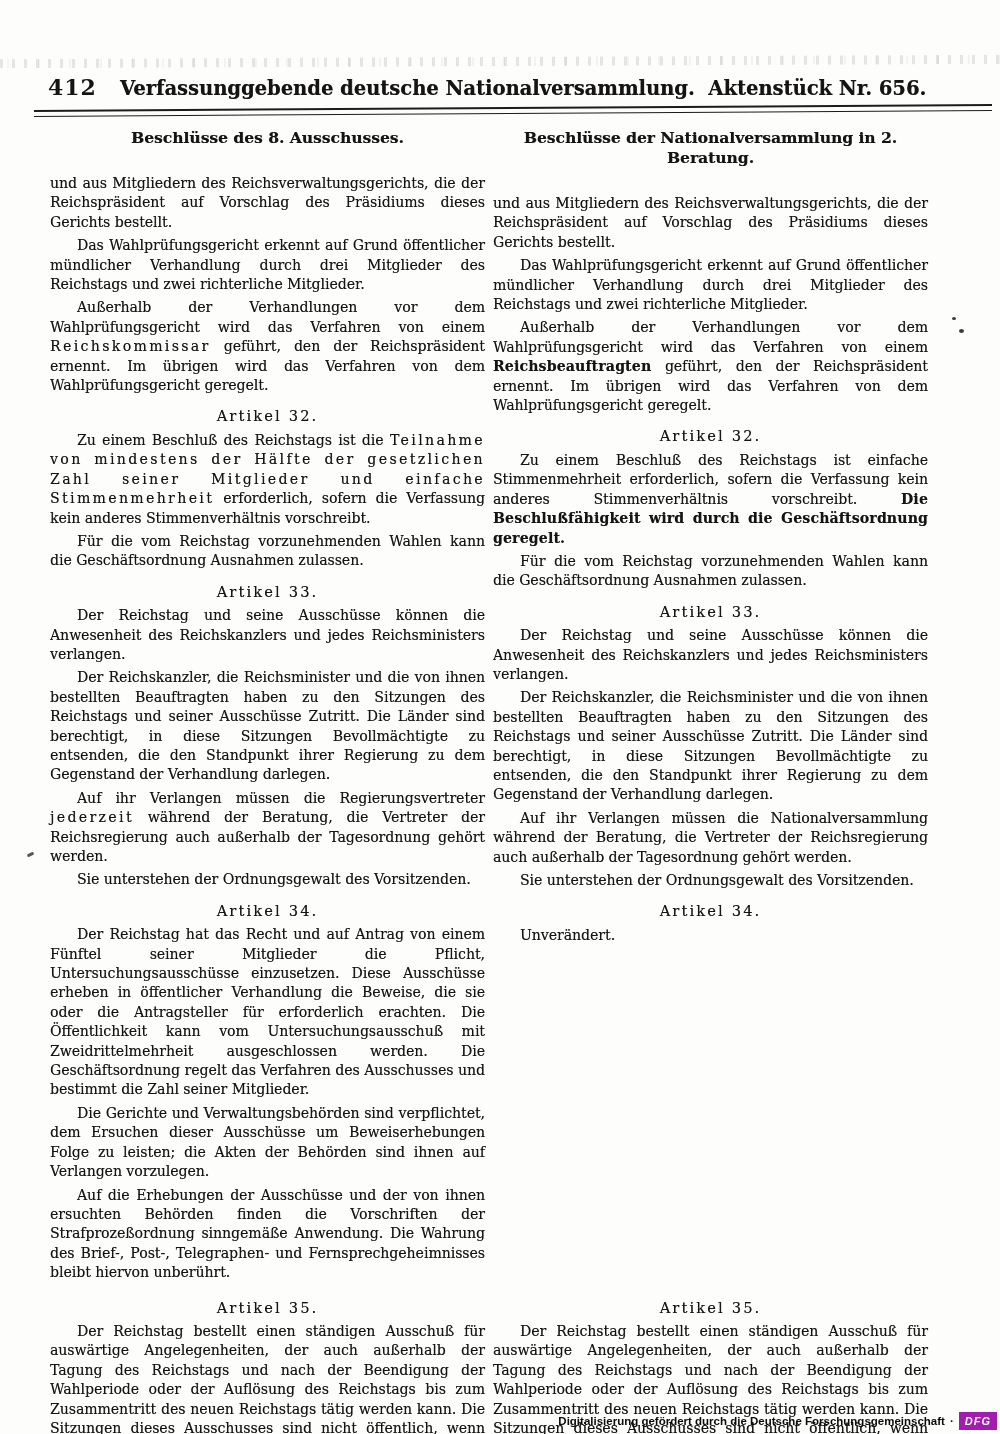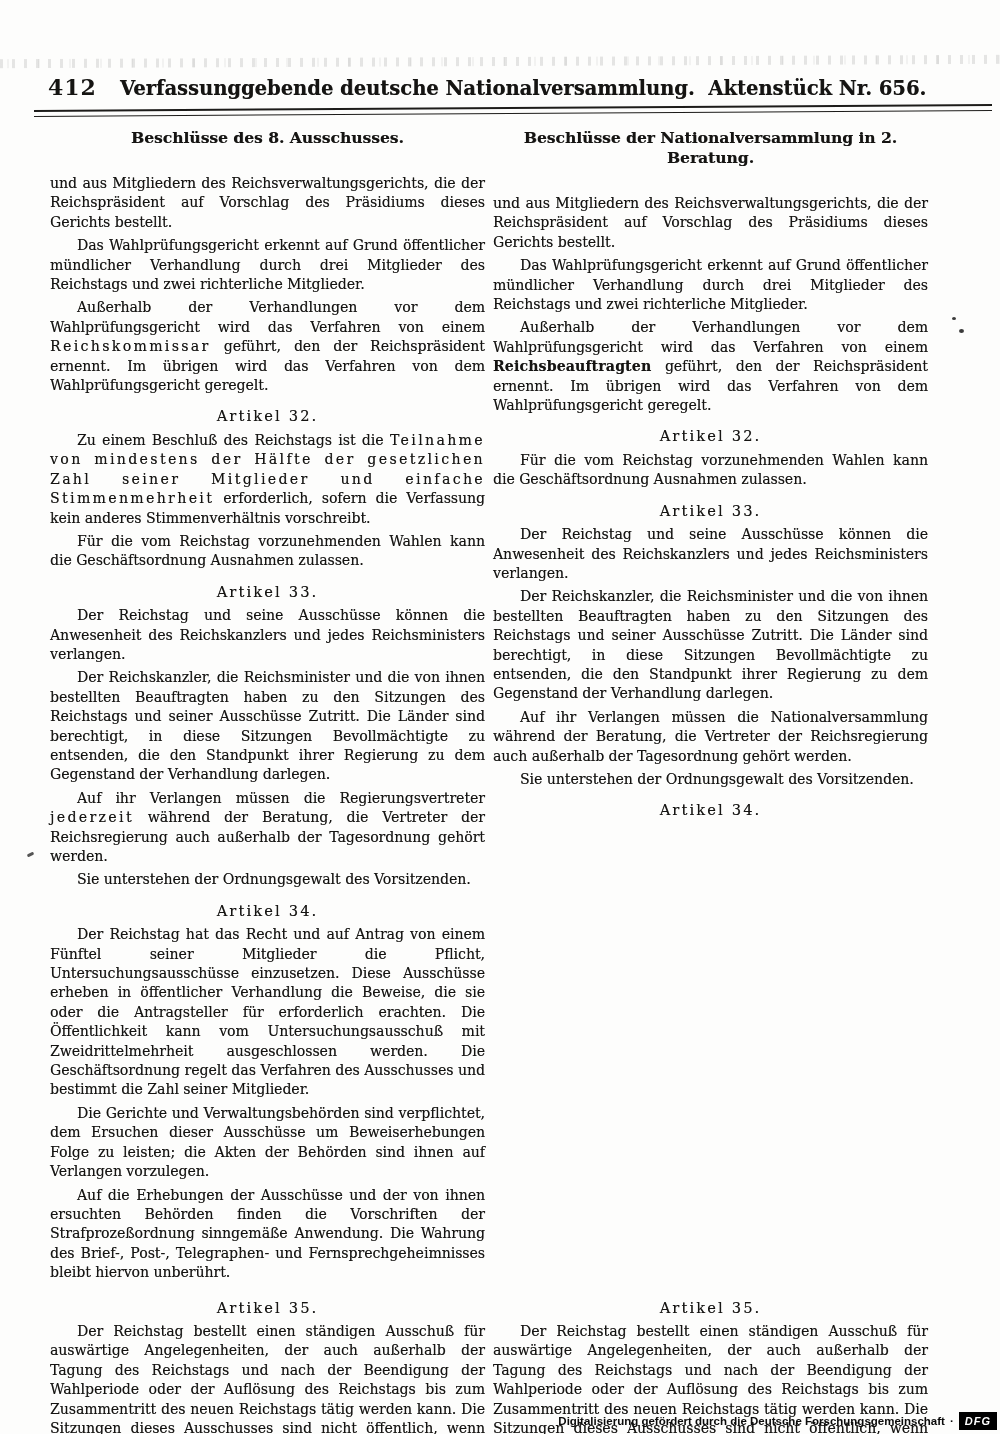--- a/index.html
+++ b/index.html
@@ -107,27 +107,29 @@
       <p class="para ind"><span>Die Gerichte und Verwaltungsbehörden sind verpflichtet, dem Ersuchen dieser Ausschüsse um Beweiserhebungen Folge zu leisten; die Akten der Behörden sind ihnen auf Verlangen vorzulegen.</span></p>
       <p class="para ind"><span>Auf die Erhebungen der Ausschüsse und der von ihnen ersuchten Behörden finden die Vorschriften der Strafprozeßordnung sinngemäße Anwendung. Die Wahrung des Brief-, Post-, Telegraphen- und Fernsprechgeheimnisses bleibt hiervon unberührt.</span></p>
     </section>
 
     <section class="col">
       <h2 class="col-head">Beschlüsse der Nationalversammlung in 2. Beratung.</h2>
       <p class="para"><span>und aus Mitgliedern des Reichsverwaltungsgerichts, die der Reichspräsident auf Vorschlag des Präsidiums dieses Gerichts bestellt.</span></p>
       <p class="para ind"><span>Das Wahlprüfungsgericht erkennt auf Grund öffentlicher mündlicher Verhandlung durch drei Mitglieder des Reichstags und zwei richterliche Mitglieder.</span></p>
       <p class="para ind"><span>Außerhalb der Verhandlungen vor dem Wahlprüfungsgericht wird das Verfahren von einem </span><span class="b">Reichsbeauftragten</span><span> geführt, den der Reichspräsident ernennt. Im übrigen wird das Verfahren von dem Wahlprüfungsgericht geregelt.</span></p>
       <h3 class="artikel">Artikel 32.</h3>
+      <p class="para ind"><span>Zu einem Beschluß des Reichstags ist einfache Stimmenmehrheit erforderlich, sofern die Verfassung kein anderes Stimmenverhältnis vorschreibt. </span><span class="b">Die Beschlußfähigkeit wird durch die Geschäftsordnung geregelt.</span></p>
       <p class="para ind"><span>Für die vom Reichstag vorzunehmenden Wahlen kann die Geschäftsordnung Ausnahmen zulassen.</span></p>
       <h3 class="artikel">Artikel 33.</h3>
       <p class="para ind"><span>Der Reichstag und seine Ausschüsse können die Anwesenheit des Reichskanzlers und jedes Reichsministers verlangen.</span></p>
       <p class="para ind"><span>Der Reichskanzler, die Reichsminister und die von ihnen bestellten Beauftragten haben zu den Sitzungen des Reichstags und seiner Ausschüsse Zutritt. Die Länder sind berechtigt, in diese Sitzungen Bevollmächtigte zu entsenden, die den Standpunkt ihrer Regierung zu dem Gegenstand der Verhandlung darlegen.</span></p>
       <p class="para ind"><span>Auf ihr Verlangen müssen die Nationalversammlung während der Beratung, die Vertreter der Reichsregierung auch außerhalb der Tagesordnung gehört werden.</span></p>
       <p class="para ind"><span>Sie unterstehen der Ordnungsgewalt des Vorsitzenden.</span></p>
       <h3 class="artikel">Artikel 34.</h3>
+      <p class="para ind"><span>Unverändert.</span></p>
     </section>
 
   </div>
 
   <div class="cols">
 
     <section class="col">
       <h3 class="artikel">Artikel 35.</h3>
       <p class="para ind"><span>Der Reichstag bestellt einen ständigen Ausschuß für auswärtige Angelegenheiten, der auch außerhalb der Tagung des Reichstags und nach der Beendigung der Wahlperiode oder der Auflösung des Reichstags bis zum Zusammentritt des neuen Reichstags tätig werden kann. Die Sitzungen dieses Ausschusses sind nicht öffentlich, wenn nicht der Ausschuß mit Zweidrittelmehrheit die Öffentlichkeit beschließt.</span></p>
     </section>
@@ -141,14 +143,14 @@
 
 </div>
 
 <span class="speck s1"></span>
 <span class="speck s2"></span>
 <span class="speck s3"></span>
 
 <div class="footer">
   <span>Digitalisierung gefördert durch die Deutsche Forschungsgemeinschaft</span>
   <span>·</span>
-  <span class="dfg" style="background: #000000;">DFG</span>
+  <span class="dfg" style="background: #a21caf;">DFG</span>
 </div>
 
 </body></html>

